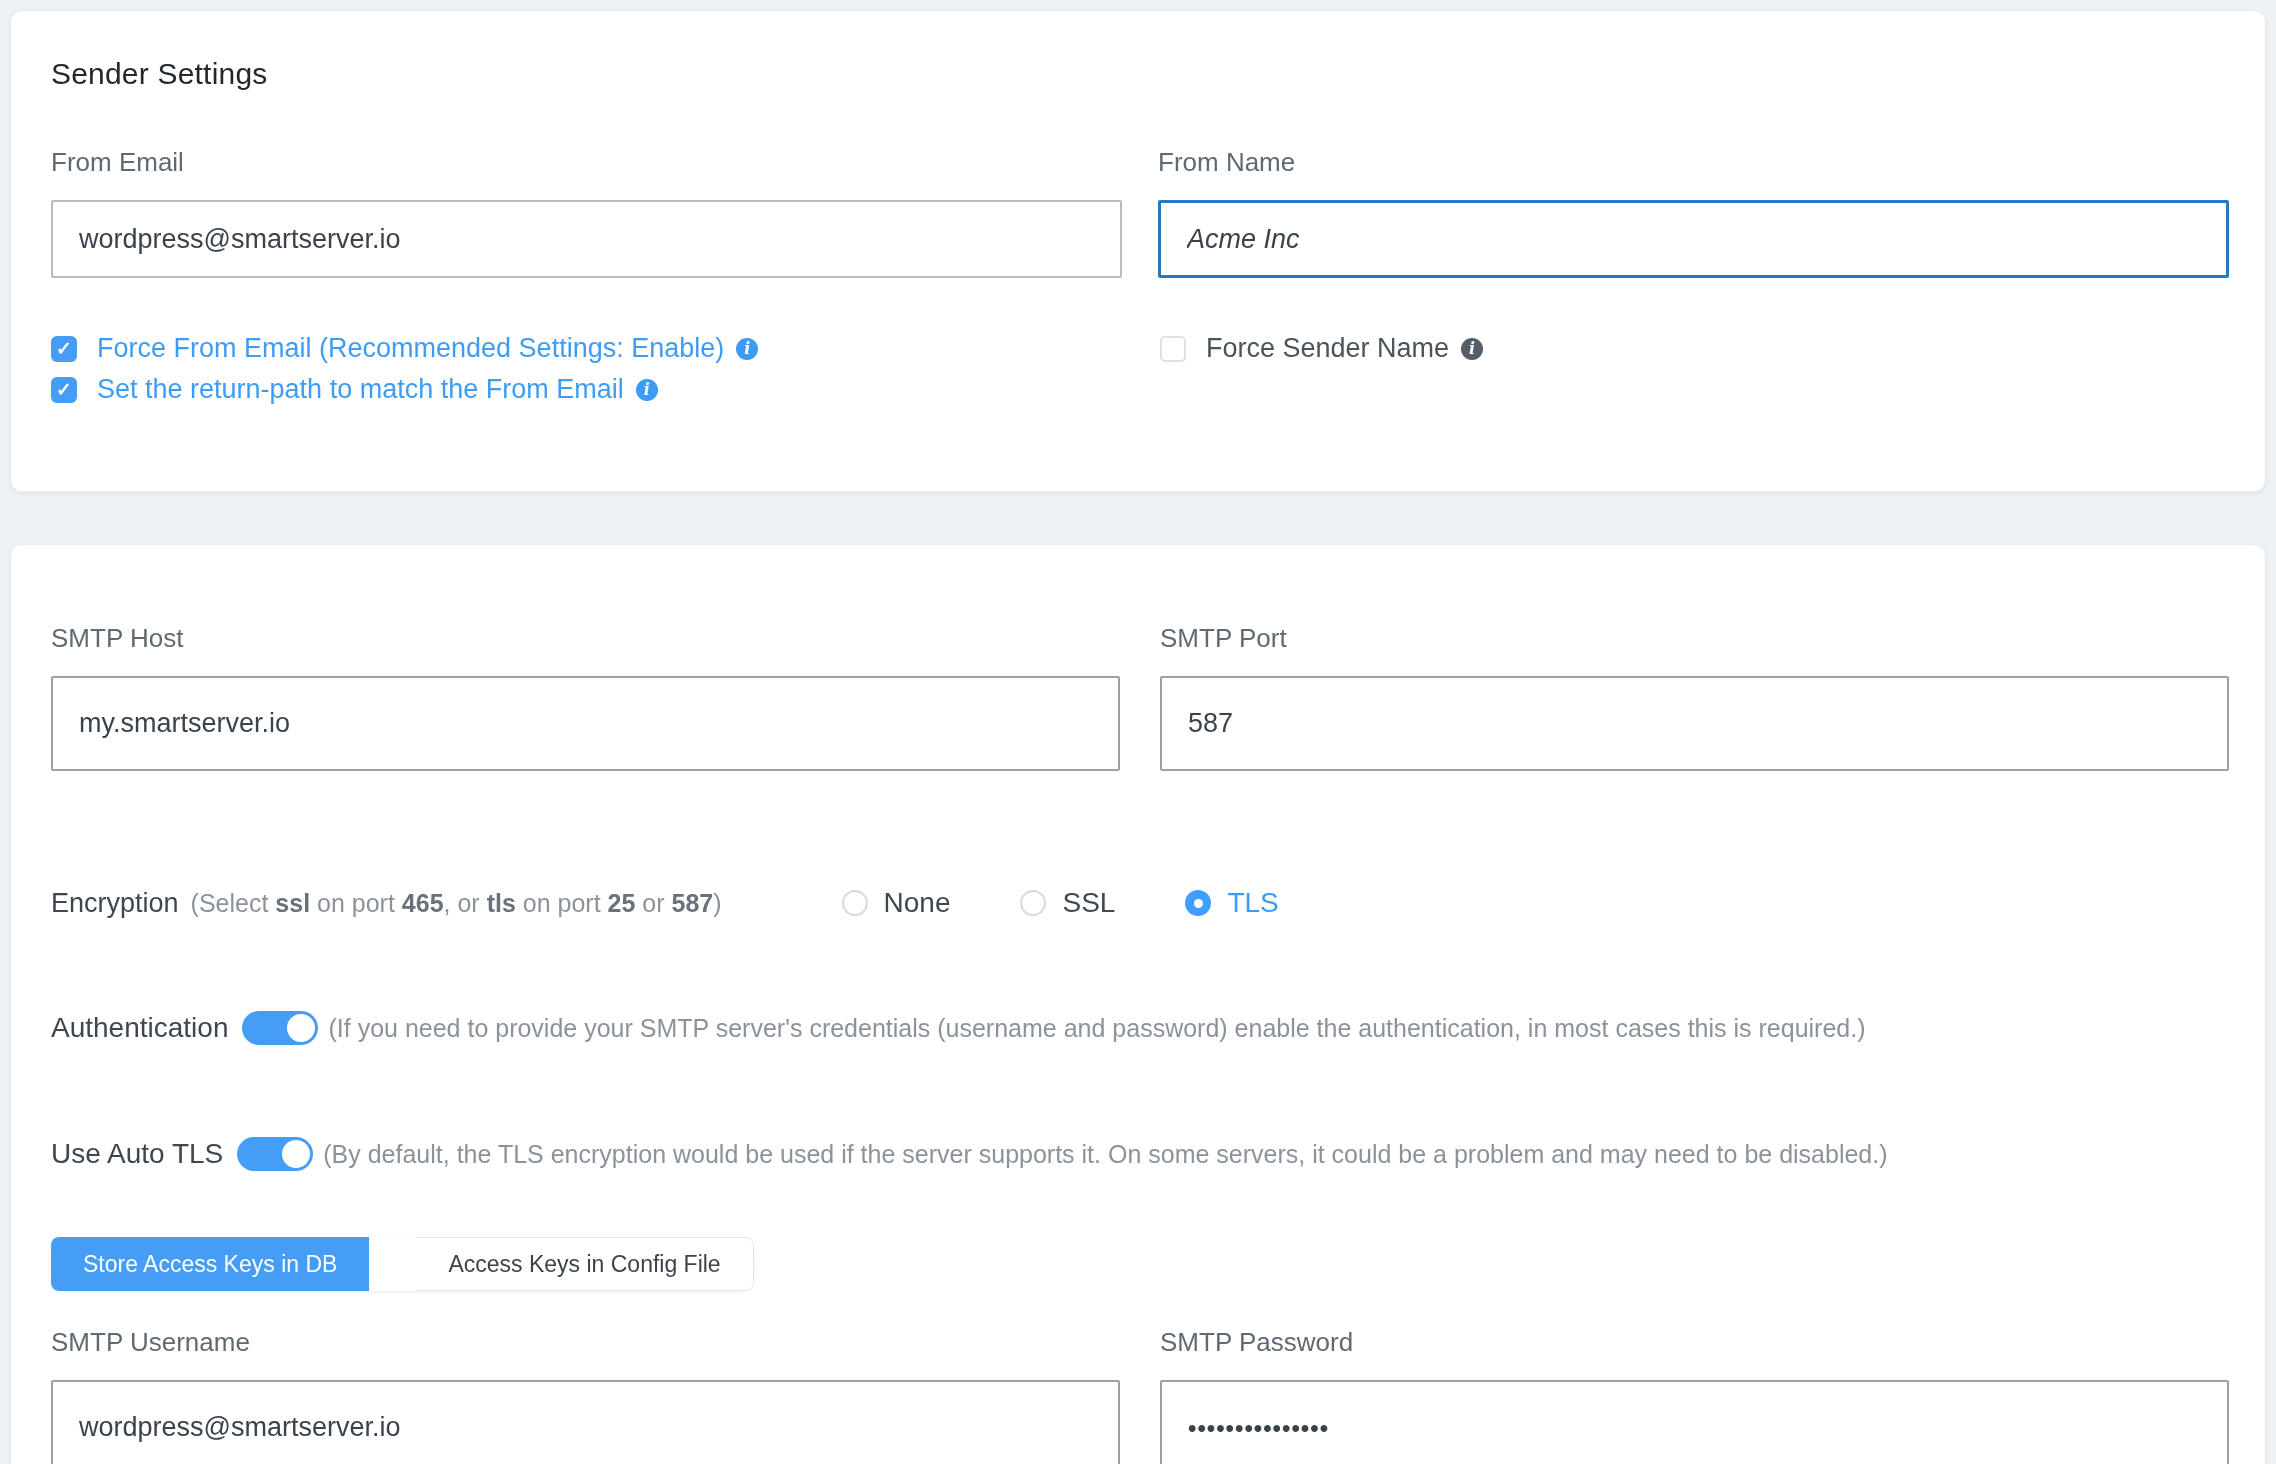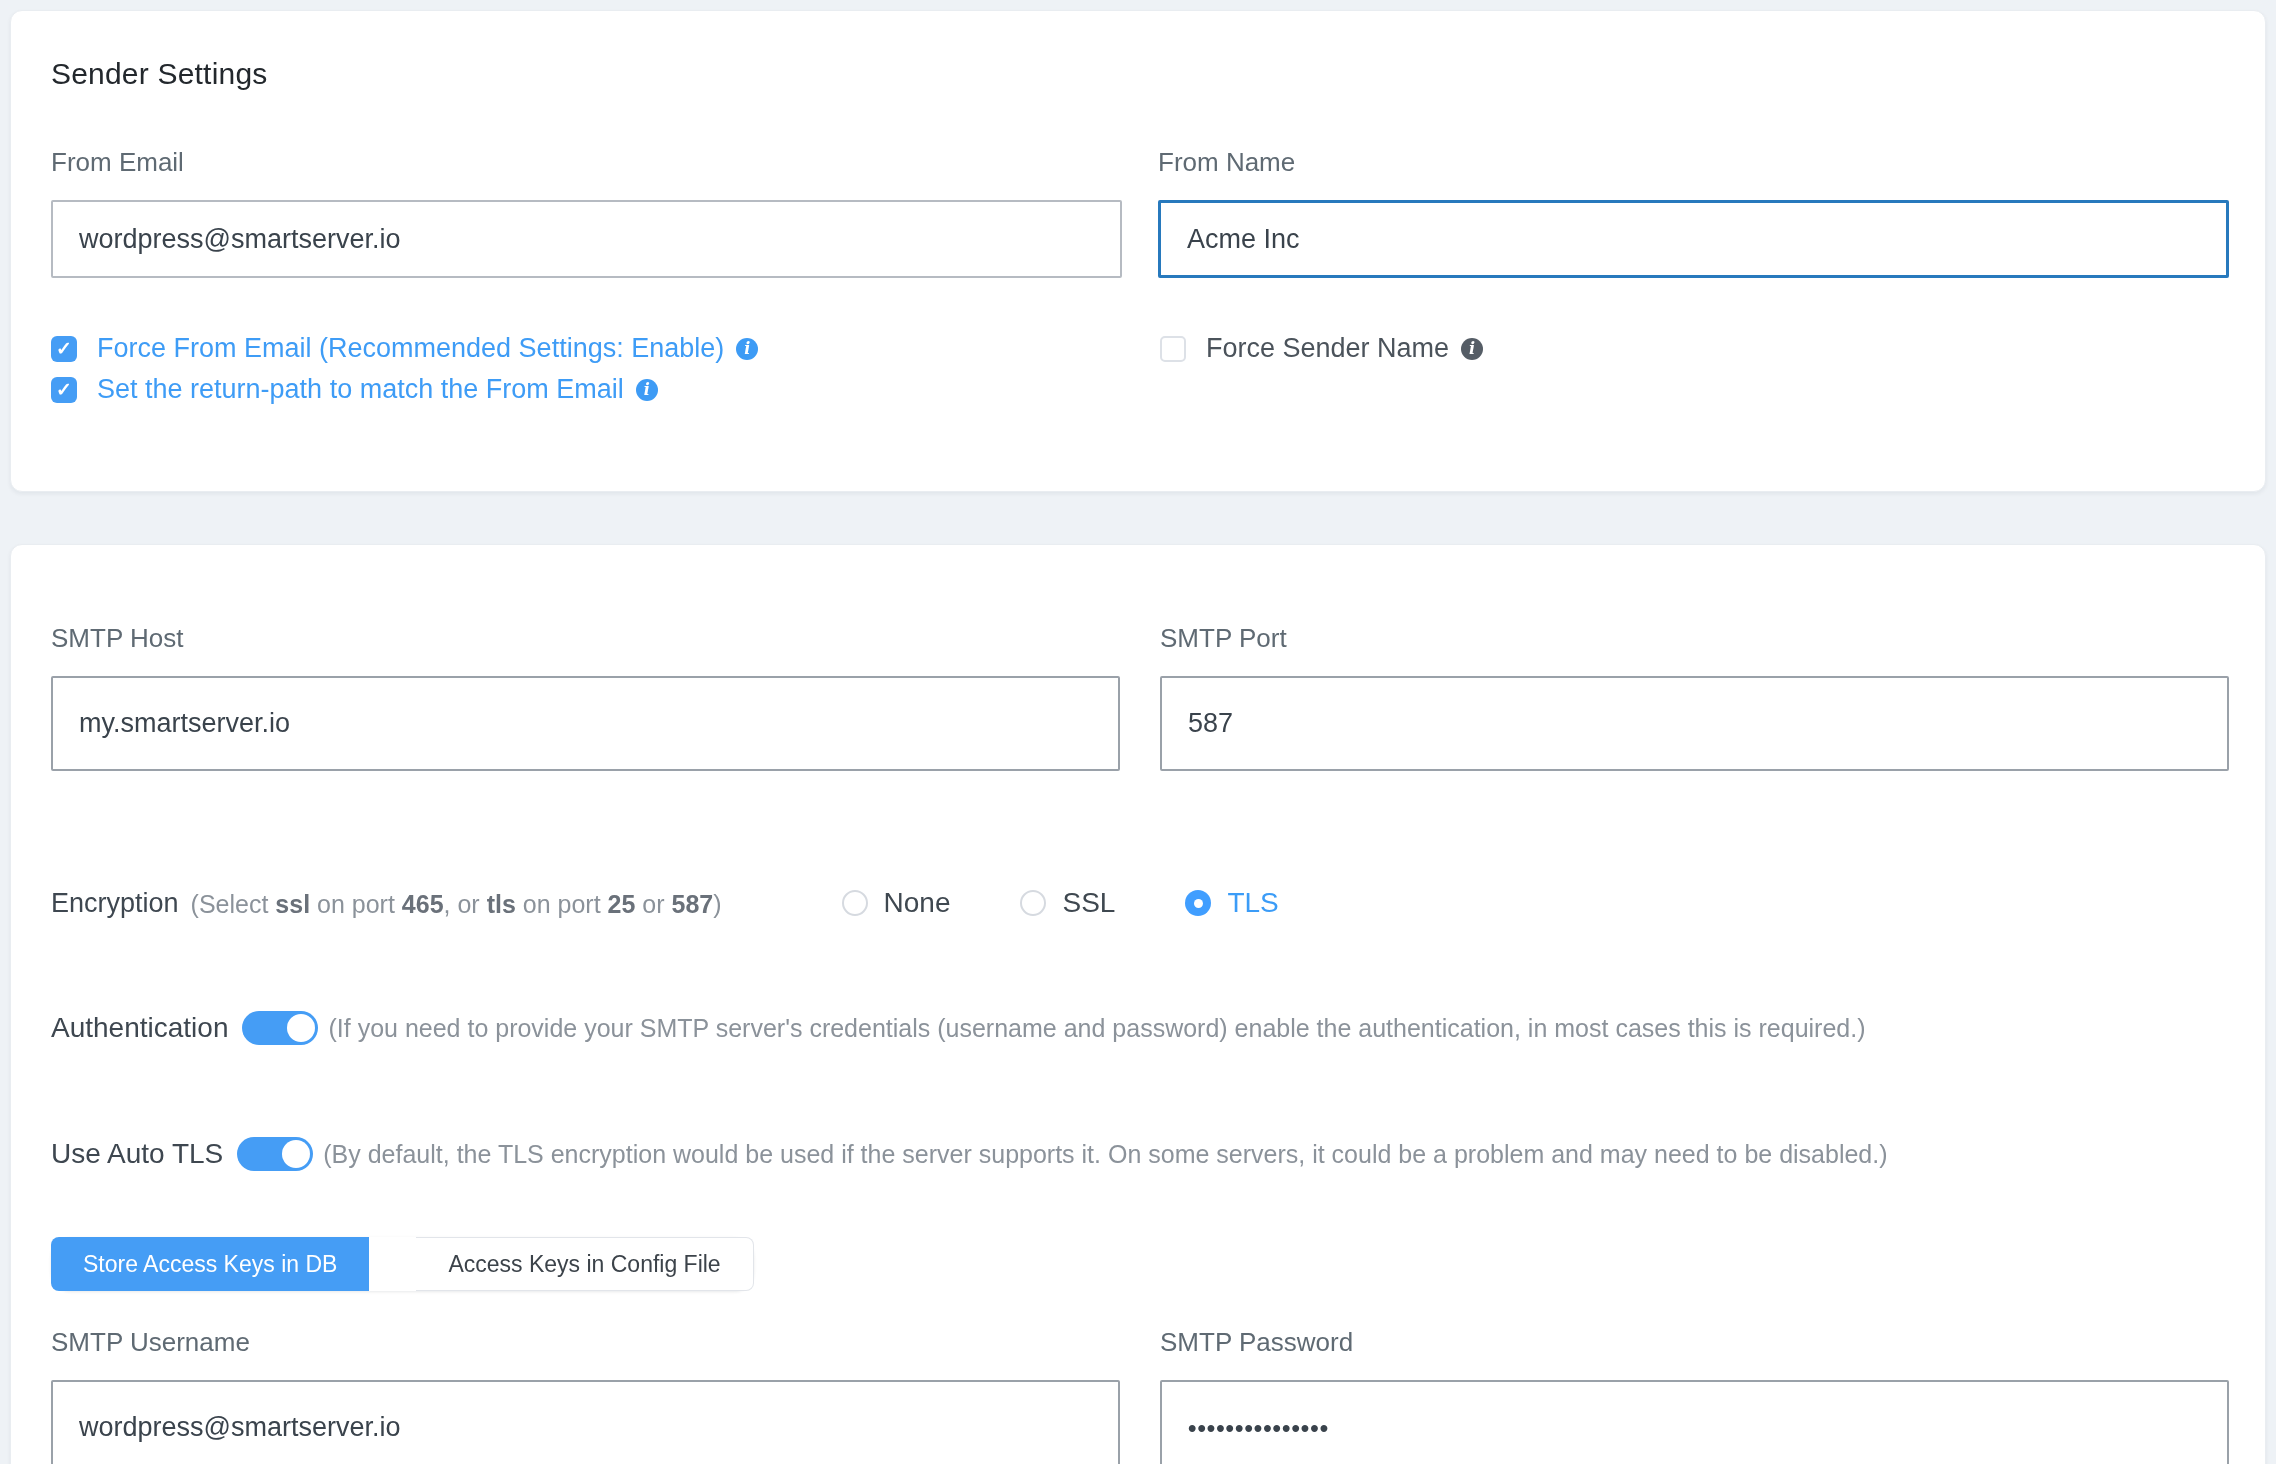--- a/index.html
+++ b/index.html
@@ -48,21 +48,21 @@
     border: 2px solid #b6bbc2;
     border-radius: 2px;
     font-family: "Liberation Sans", sans-serif;
     font-size: 27px;
     color: #3a434c;
     padding: 0 26px;
     background: #fff;
     outline: none;
   }
   .card2 .text-input { height: 95px; border-color: #9aa1a9; }
-  .text-input.focused { border: 3px solid #2779bd; }
+  .text-input.focused { border: 3px solid #2779bd; font-style: italic; }
 
   
   .cb-rows { margin-top: 50px; }
   .cb-row { display: flex; align-items: center; height: 41px; }
   .checkbox {
     width: 26px; height: 26px;
     border-radius: 6px;
     flex: 0 0 auto;
     display: inline-flex; align-items: center; justify-content: center;
   }
@@ -76,21 +76,21 @@
     display: inline-flex; align-items: center; justify-content: center;
     width: 22px; height: 22px; border-radius: 50%;
     margin-left: 12px; flex: 0 0 auto;
     background: #3d9bf5; color: #fff;
     font-family: "DejaVu Serif", serif;
     font-style: italic; font-weight: 700; font-size: 16px;
   }
   .info-badge.dark { background: #555d66; }
 
   
-  .enc-row { margin-top: 116px; display: flex; align-items: flex-end; }
+  .enc-row { margin-top: 116px; display: flex; align-items: center; }
   .enc-label { font-size: 27px; color: #3e4750; }
   .enc-hint { font-size: 25px; color: #8b929a; margin-left: 12px; }
   .enc-hint b { color: #6a717a; font-weight: 700; }
   .radio-group { display: flex; align-items: center; margin-left: 50px; }
   .radio-item { display: flex; align-items: center; margin-left: 70px; cursor: default; }
   .radio {
     width: 26px; height: 26px; border-radius: 50%;
     border: 2px solid #d6dae0; background: #fff;
     display: inline-flex; align-items: center; justify-content: center;
     flex: 0 0 auto;

